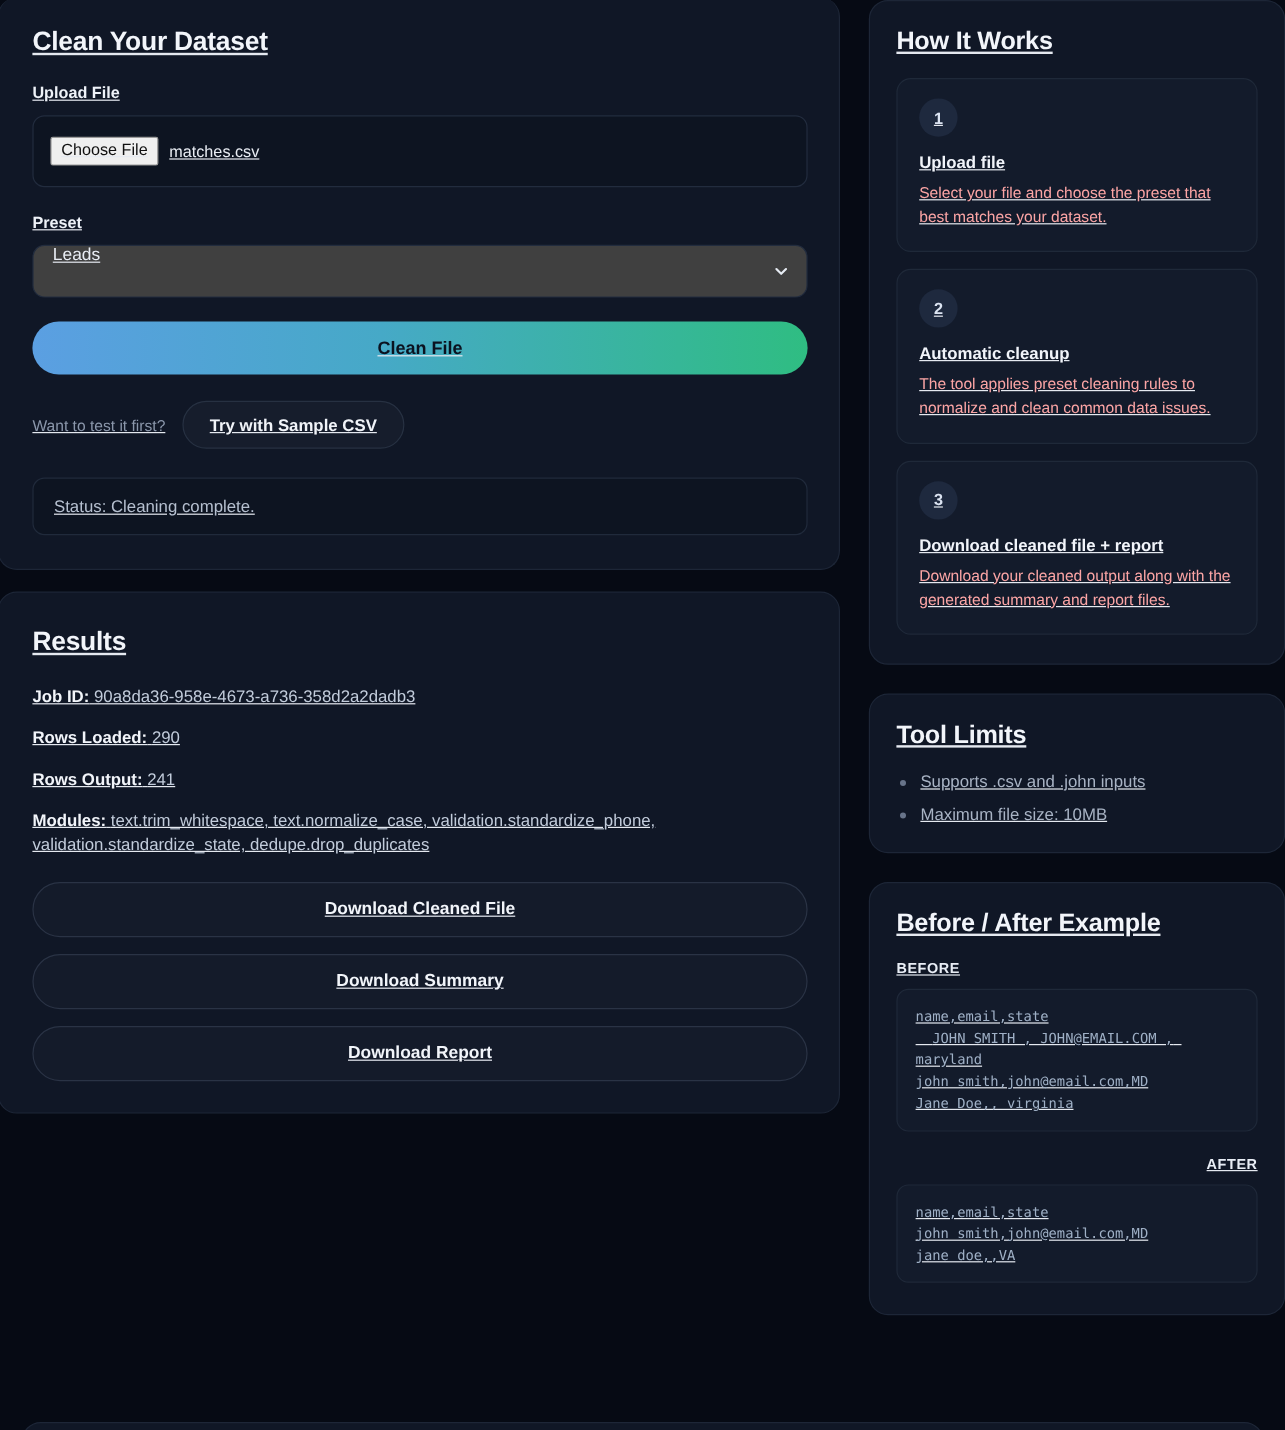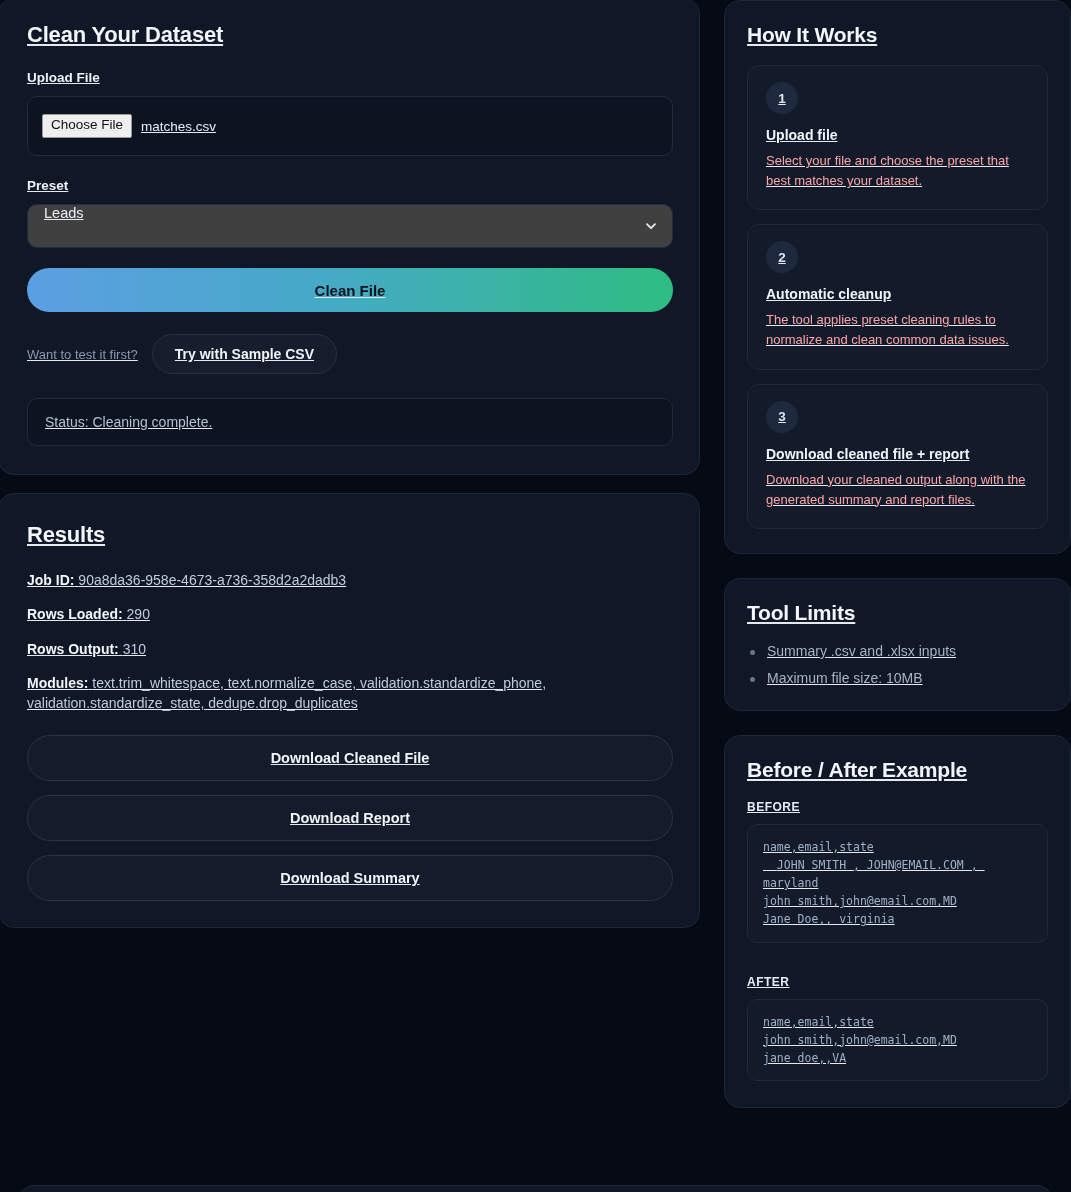--- a/index.html
+++ b/index.html
@@ -283,21 +283,21 @@
     padding: 22px 22px 26px;
   }
 
   .ba-label {
     font-size: 12px;
     font-weight: bold;
     letter-spacing: 0.5px;
     color: #e8edf5;
     margin-bottom: 10px;
   }
-  .ba-label.after { margin-top: 32px; }
+  .ba-label.after { margin-top: 20px; text-align: right; }
 
   .code-box {
     background: #131b2b;
     border: 1px solid #1f2939;
     border-radius: 10px;
     padding: 13px 15px;
     font-family: "DejaVu Sans Mono", monospace;
     font-size: 11.5px;
     line-height: 1.58;
     color: #9fb0c6;
@@ -362,30 +362,30 @@
       <p class="res-line">
         <b>Job ID:</b>
         <span>90a8da36-958e-4673-a736-358d2a2dadb3</span>
       </p>
       <p class="res-line">
         <b>Rows Loaded:</b>
         <span>290</span>
       </p>
       <p class="res-line">
         <b>Rows Output:</b>
-        <span>310</span>
+        <span>241</span>
       </p>
       <p class="res-line">
         <b>Modules:</b>
         <span>text.trim_whitespace, text.normalize_case, validation.standardize_phone, validation.standardize_state, dedupe.drop_duplicates</span>
       </p>
 
       <button class="dl-btn">Download Cleaned File</button>
+      <button class="dl-btn">Download Summary</button>
       <button class="dl-btn">Download Report</button>
-      <button class="dl-btn">Download Summary</button>
     </section>
 
   </div>
 
   <div class="right-col">
 
     <section class="card panel-how">
       <h2 class="side-title">How It Works</h2>
 
       <div class="step">
@@ -403,21 +403,21 @@
       <div class="step">
         <div class="step-badge">3</div>
         <div class="step-title">Download cleaned file + report</div>
         <div class="step-desc">Download your cleaned output along with the generated summary and report files.</div>
       </div>
     </section>
 
     <section class="card panel-limits">
       <h2 class="side-title">Tool Limits</h2>
       <ul class="limit-list">
-        <li>Summary .csv and .xlsx inputs</li>
+        <li>Supports .csv and .john inputs</li>
         <li>Maximum file size: 10MB</li>
       </ul>
     </section>
 
     <section class="card panel-example">
       <h2 class="side-title">Before / After Example</h2>
       <div class="ba-label">BEFORE</div>
       <div class="code-box">name,email,state
   JOHN SMITH , JOHN@EMAIL.COM , maryland
 john smith,john@email.com,MD

